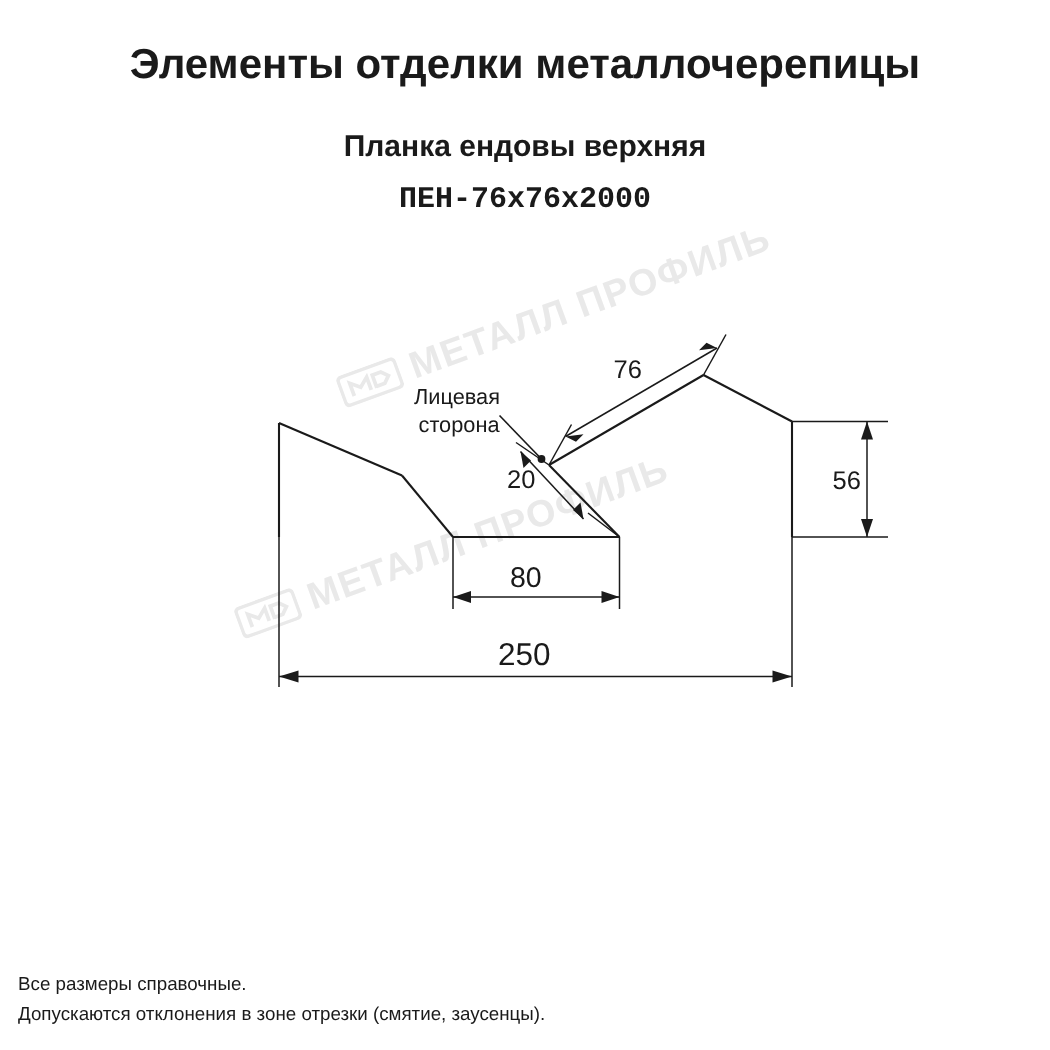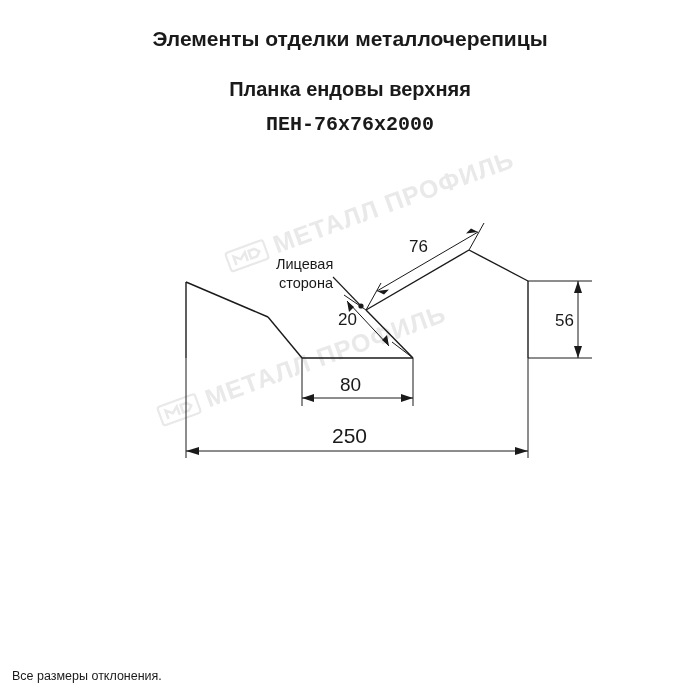--- a/index.html
+++ b/index.html
@@ -19,21 +19,21 @@
     position: relative;
     width: 700px;
     height: 700px;
     box-sizing: border-box;
   }
   .title-block {
     text-align: center;
     padding-top: 26px;
   }
   .main-title {
-    font-size: 21px;
+    font-size: 28px;
     font-weight: bold;
     letter-spacing: 0px;
     margin: 0;
     line-height: 1.2;
   }
   .sub-title {
     font-size: 20px;
     font-weight: bold;
     margin: 0;
     padding-top: 26px;
@@ -198,16 +198,17 @@
         <path d="M186,281 L528,281"></path>
         <path d="M186,281 l13,-4 l0,8 z" fill="#1a1a1a" stroke="none"></path>
         <path d="M528,281 l-13,-4 l0,8 z" fill="#1a1a1a" stroke="none"></path>
       </g>
       <text x="332" y="273" font-size="21" fill="#1a1a1a" font-family="Liberation Sans, sans-serif">250</text>
 
     </svg>
   </div>
 
   <div class="footer">
-    <div>Все размеры отклонения.</div>
+    <div>Все размеры справочные.</div>
+    <div>Допускаются отклонения в зоне отрезки (смятие, заусенцы).</div>
   </div>
 
 </div>
 
 </body></html>

